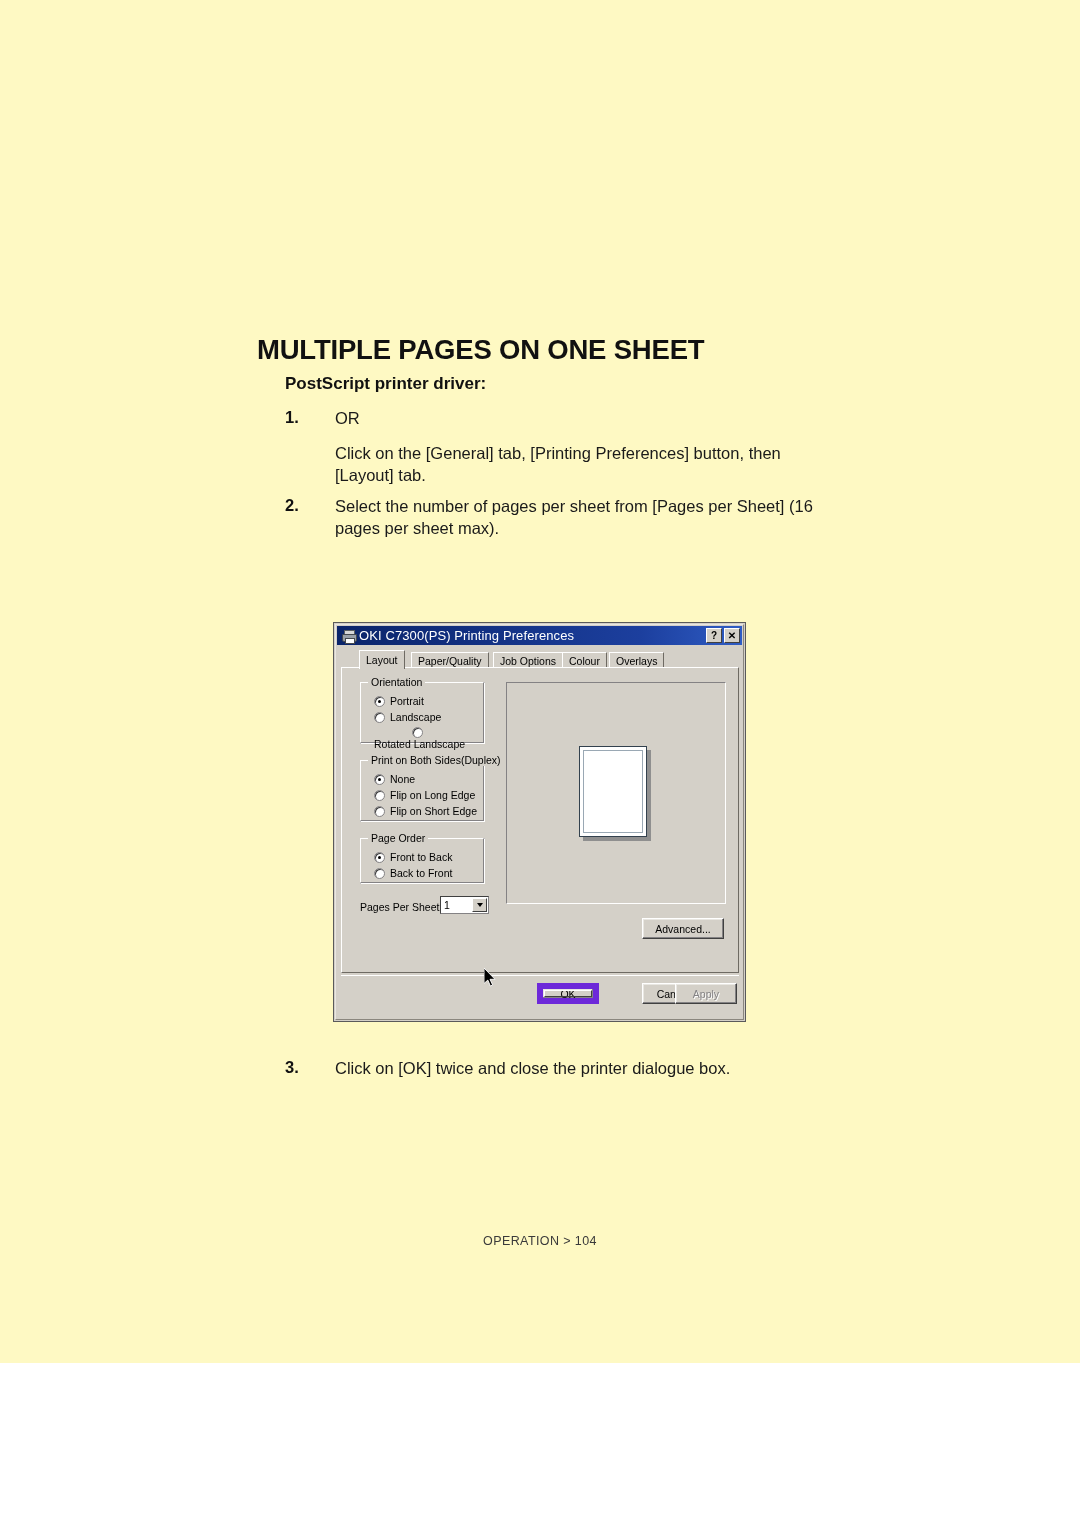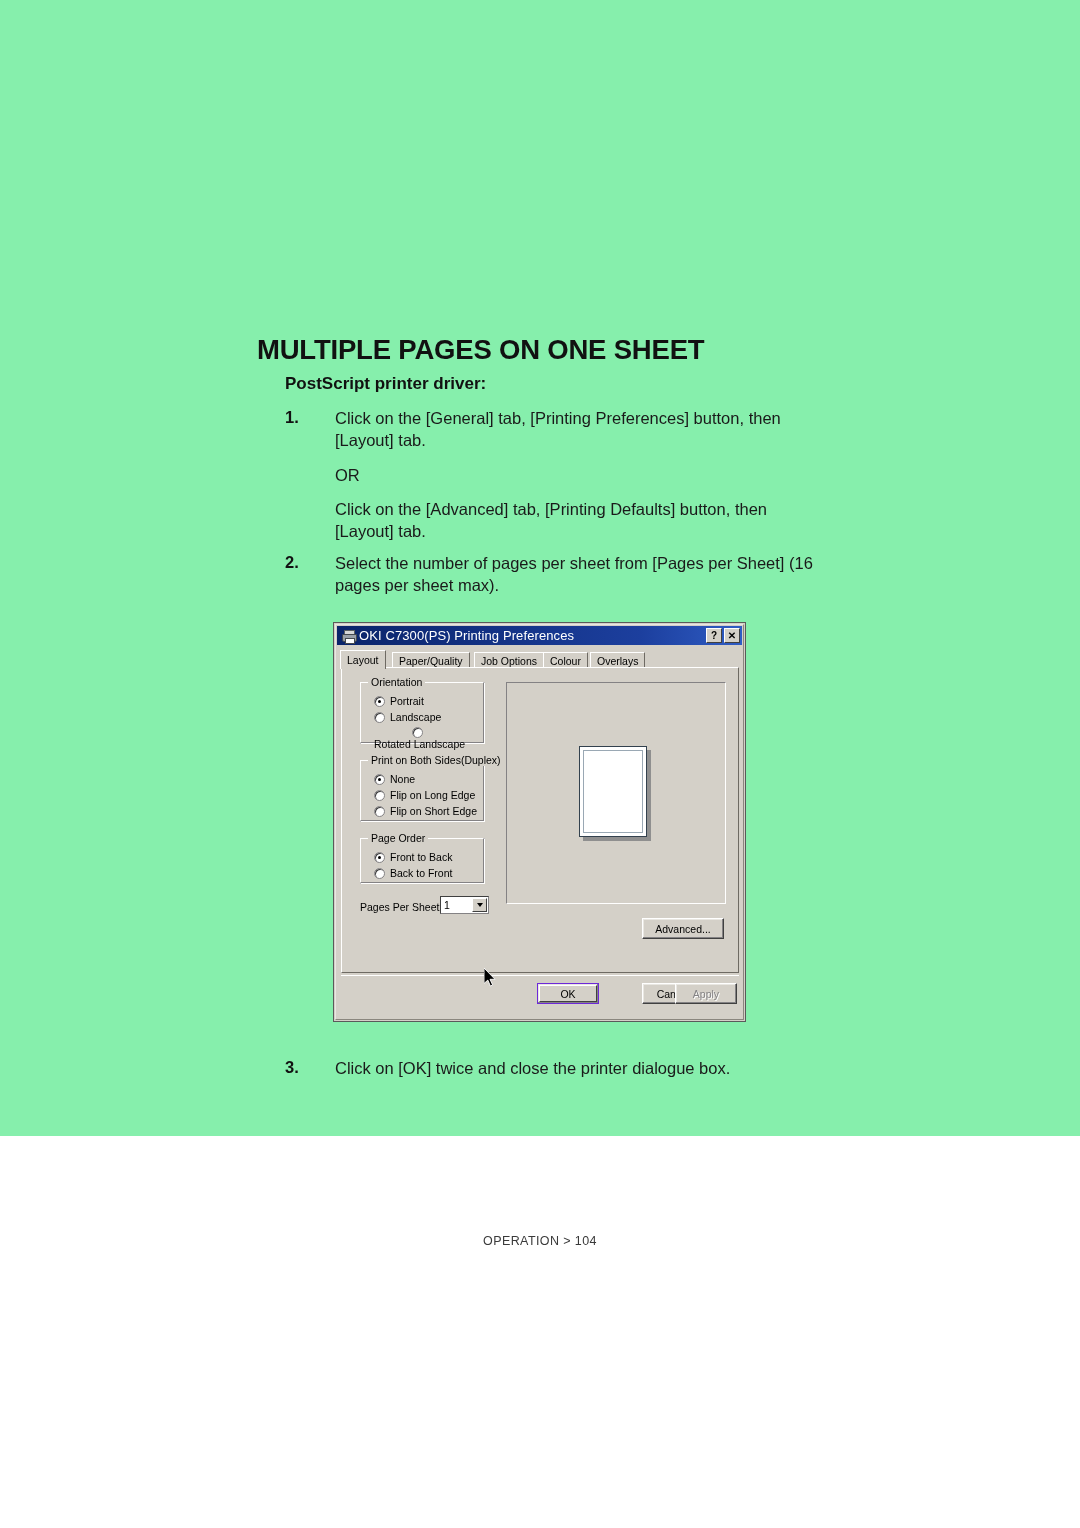--- a/index.html
+++ b/index.html
@@ -14,22 +14,22 @@
     font-family: "Liberation Sans", sans-serif;
     color: #1a1a1a;
     overflow: hidden;
   }
 
   
   .page {
     position: absolute;
     left: 0; top: 0;
     width: 1080px;
-    height: 1136px;
-    background: #86efac;
+    height: 1363px;
+    background: #fef9c3;
   }
 
   .doc-heading {
     position: absolute;
     left: 257px;
     top: 316px;
     font-size: 27.5px;
     font-weight: bold;
     letter-spacing: -0.2px;
     color: #111111;
@@ -172,21 +172,21 @@
     display: flex;
     align-items: center;
     justify-content: center;
     line-height: 1;
     box-sizing: border-box;
   }
 
   
   .tabstrip {
     position: absolute;
-    left: 6px; top: 27px;
+    left: 25px; top: 27px;
     width: 397px;
     height: 18px;
     text-align: center;
   }
   .tab {
     position: absolute;
     top: 2px;
     height: 16px;
     padding: 0 6px;
     background: #d4d0c8;
@@ -375,21 +375,21 @@
     box-shadow: inset -1px -1px 0 #848284, inset 1px 1px 0 #e9e7e2;
     font-size: 10.5px;
     color: #000000;
     display: flex;
     align-items: center;
     justify-content: center;
     box-sizing: border-box;
     font-family: "Liberation Sans", sans-serif;
   }
   .btn.disabled { color: #848284; text-shadow: 1px 1px 0 #ffffff; }
-  .btn.default { border: 1px solid #6d28d9; }
+  .btn.default { border: 6px solid #6d28d9; }
   .btn.default .inner {
     position: absolute;
     left: 1px; top: 1px; right: 1px; bottom: 1px;
     border: 1px solid #ffffff;
     border-right-color: #404040;
     border-bottom-color: #404040;
     box-sizing: border-box;
     pointer-events: none;
   }
 
@@ -418,23 +418,22 @@
 
   <h1 class="doc-heading">MULTIPLE PAGES ON ONE SHEET</h1>
 
   <div class="doc-subheading">PostScript printer driver:</div>
 
   <div class="steps">
 
     <div class="step">
       <span class="step-num">1.</span>
       <div class="step-body">
+        <p>OR</p>
         <p>Click on the [General] tab, [Printing Preferences] button, then [Layout] tab.</p>
-        <p>OR</p>
-        <p>Click on the [Advanced] tab, [Printing Defaults] button, then [Layout] tab.</p>
       </div>
     </div>
 
     <div class="step" style="margin-top:4px;">
       <span class="step-num">2.</span>
       <div class="step-body">
         <p>Select the number of pages per sheet from [Pages per Sheet] (16 pages per sheet max).</p>
       </div>
     </div>
 

